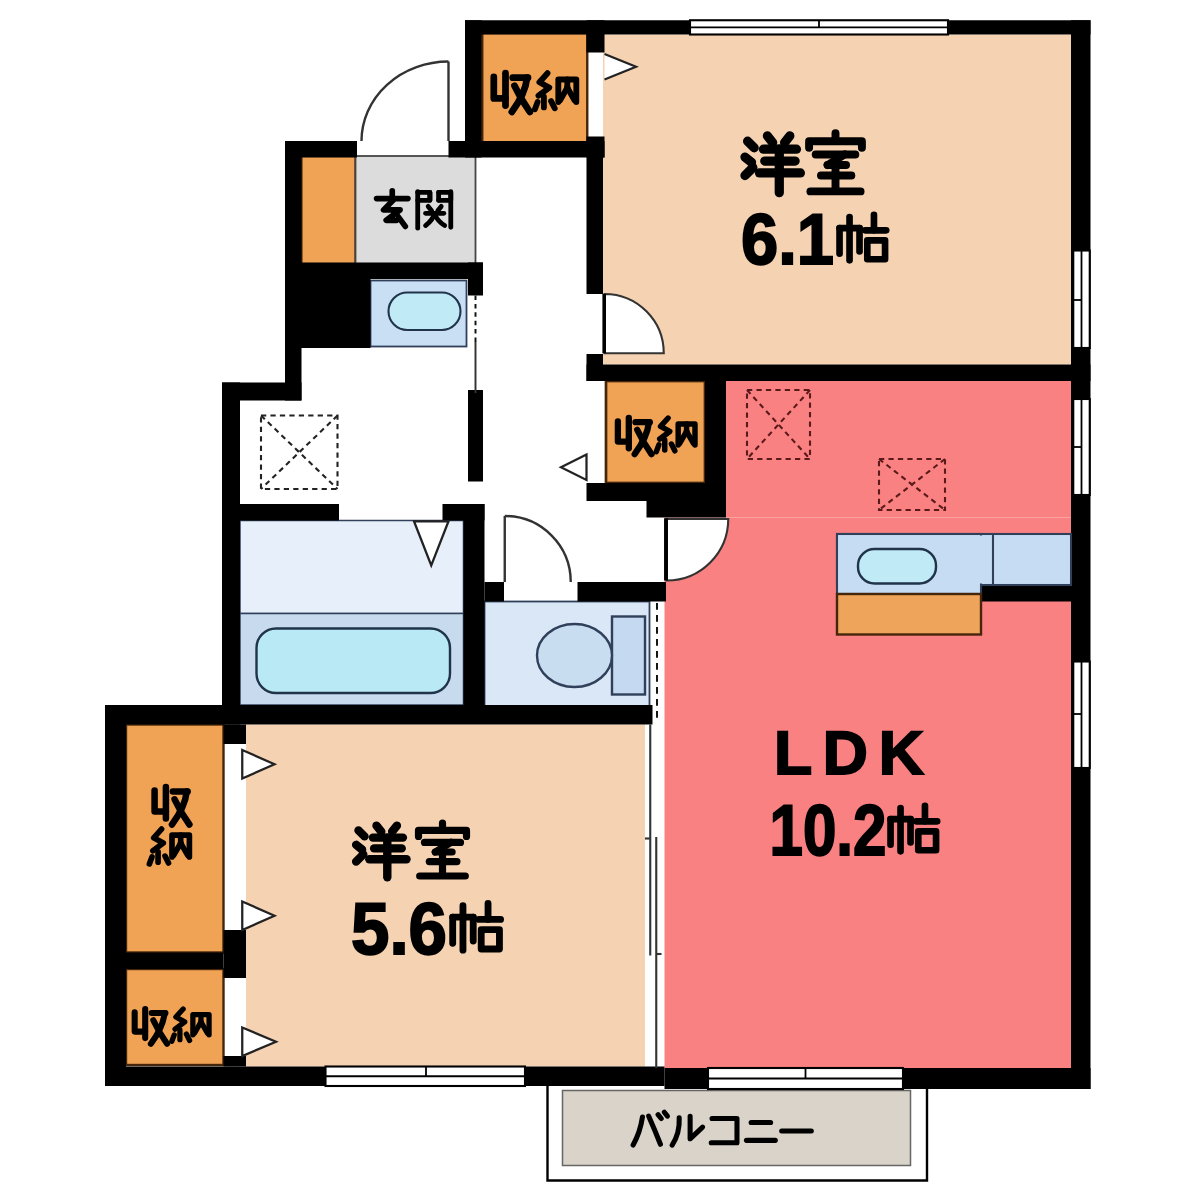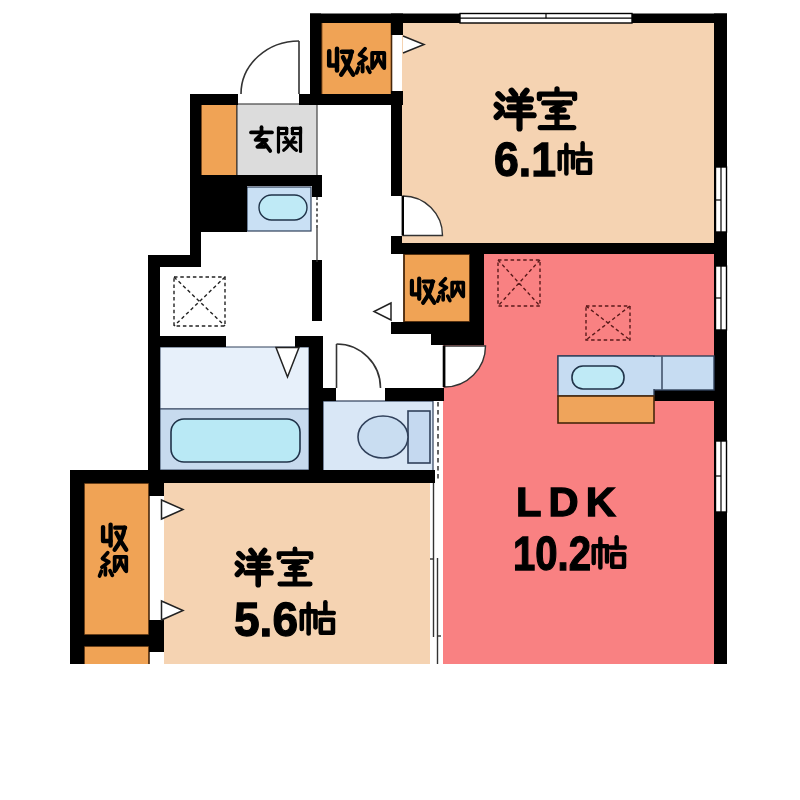--- a/index.html
+++ b/index.html
@@ -1,16 +1,16 @@
 <!DOCTYPE html>
 <html><head>
 <meta charset="utf-8">
 <style>
   html,body{margin:0;padding:0;background:#fff;}
-  .wrap{width:800px;height:664px;position:relative;font-family:"Liberation Sans", sans-serif;}
+  .wrap{width:800px;height:800px;position:relative;font-family:"Liberation Sans", sans-serif;}
   svg{display:block;}
   text{font-family:"Liberation Sans", sans-serif;font-weight:bold;fill:#000;stroke:#000;stroke-width:1.3px;paint-order:stroke;}
 </style>
 </head>
 <body>
 <div class="wrap">
 <svg width="800" height="800" viewBox="0 0 800 800" xmlns="http://www.w3.org/2000/svg">
 <defs>
 
 <g id="g-shu" stroke="#000" stroke-width="15" fill="none" stroke-linecap="round" stroke-linejoin="round">

